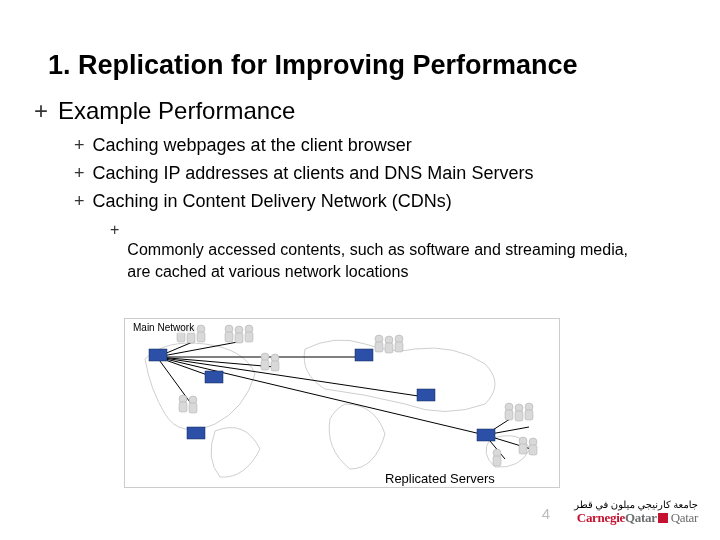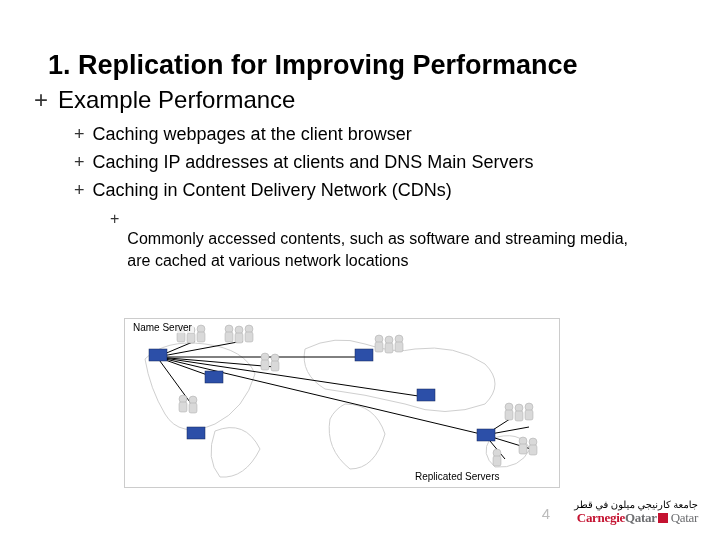--- a/index.html
+++ b/index.html
@@ -1,31 +1,31 @@
 <!DOCTYPE html>
 <html><head>
 <meta charset="utf-8">
 <style>
   * { box-sizing: border-box; margin: 0; padding: 0; }
   html, body { width: 720px; height: 540px; background: #fff; font-family: Arial, Helvetica, sans-serif; overflow: hidden; }
   .slide { position: relative; width: 720px; height: 540px; padding: 50px 48px 0 48px; }
-  .title { font-size: 27px; font-weight: bold; color: #000; margin-bottom: 5px; }
+  .title { font-size: 27px; font-weight: bold; color: #000; margin-bottom: 16px; }
   .lvl1 { display: flex; align-items: flex-start; margin: 0 0 8px -14px; }
   .lvl1 .mark { color: #333; font-size: 24px; line-height: 28px; margin-right: 10px; font-weight: 400; }
   .lvl1 .txt { font-size: 24px; color: #000; line-height: 28px; }
   .lvl2 { display: flex; align-items: flex-start; margin: 0 0 4px 26px; }
   .lvl2 .mark { color: #333; font-size: 18px; line-height: 24px; margin-right: 8px; }
   .lvl2 .txt { font-size: 18px; color: #000; line-height: 24px; }
   .lvl3 { display: flex; align-items: flex-start; margin: 6px 0 0 62px; }
   .lvl3 .mark { color: #333; font-size: 16px; line-height: 22px; margin-right: 8px; }
   .lvl3 .txt { font-size: 16px; color: #000; line-height: 22px; max-width: 520px; margin-top: 20px; }
   .figure { position: absolute; left: 124px; top: 318px; width: 436px; height: 170px; border: 1px solid #ccc; background: #fff; overflow: hidden; }
   .figure svg { position: absolute; left: 0; top: 0; }
   .main-label { position: absolute; left: 6px; top: 3px; font-size: 10px; color: #000; background: rgba(255,255,255,0.7); padding: 0 2px; }
-  .rep-label { position: absolute; left: 258px; top: 152px; font-size: 10px; color: #000; background: rgba(255,255,255,0.7); padding: 0 2px; margin-left: 30px; }
+  .rep-label { position: absolute; left: 258px; top: 152px; font-size: 13px; color: #000; background: rgba(255,255,255,0.7); padding: 0 2px; }
   .pagenum { position: absolute; right: 170px; bottom: 18px; font-size: 15px; color: #bcbcbc; }
   .logo { position: absolute; right: 22px; bottom: 14px; width: 140px; text-align: right; font-family: Liberation Serif, serif; }
   .logo .arabic { font-size: 10px; color: #000; direction: rtl; }
   .logo .cm { font-size: 13px; font-weight: bold; color: #c41230; letter-spacing: -0.3px; }
   .logo .cm .mellon { color: #6d6e71; }
   .logo .cm .qatar { color: #6d6e71; font-weight: normal; }
   .logo .dot { display:inline-block; width:10px; height:10px; background:#c41230; vertical-align: baseline; margin-left:1px; position:relative; top:1px;}
 </style>
 </head>
 <body>
@@ -142,21 +142,21 @@
             <rect x="-4" y="3" width="8" height="10" rx="2"></rect>
           <circle cx="10" cy="1" r="4"></circle>
             <rect x="6" y="4" width="8" height="10" rx="2"></rect>
         </g>
         <g transform="translate(372,134)">
           <circle cx="0" cy="0" r="4"></circle>
             <rect x="-4" y="3" width="8" height="10" rx="2"></rect>
         </g>
       </g>
     </svg>
-    <div class="main-label">Name Server</div>
+    <div class="main-label">Main Network</div>
     <div class="rep-label">Replicated Servers</div>
   </div>
 
   <div class="pagenum">4</div>
 
   <div class="logo">
     <div class="arabic">جامعة كارنيجي ميلون في قطر</div>
     <div class="cm">
       <span>Carnegie</span><span class="mellon">Qatar</span><span class="dot"></span> <span class="qatar">Qatar</span>
     </div>

